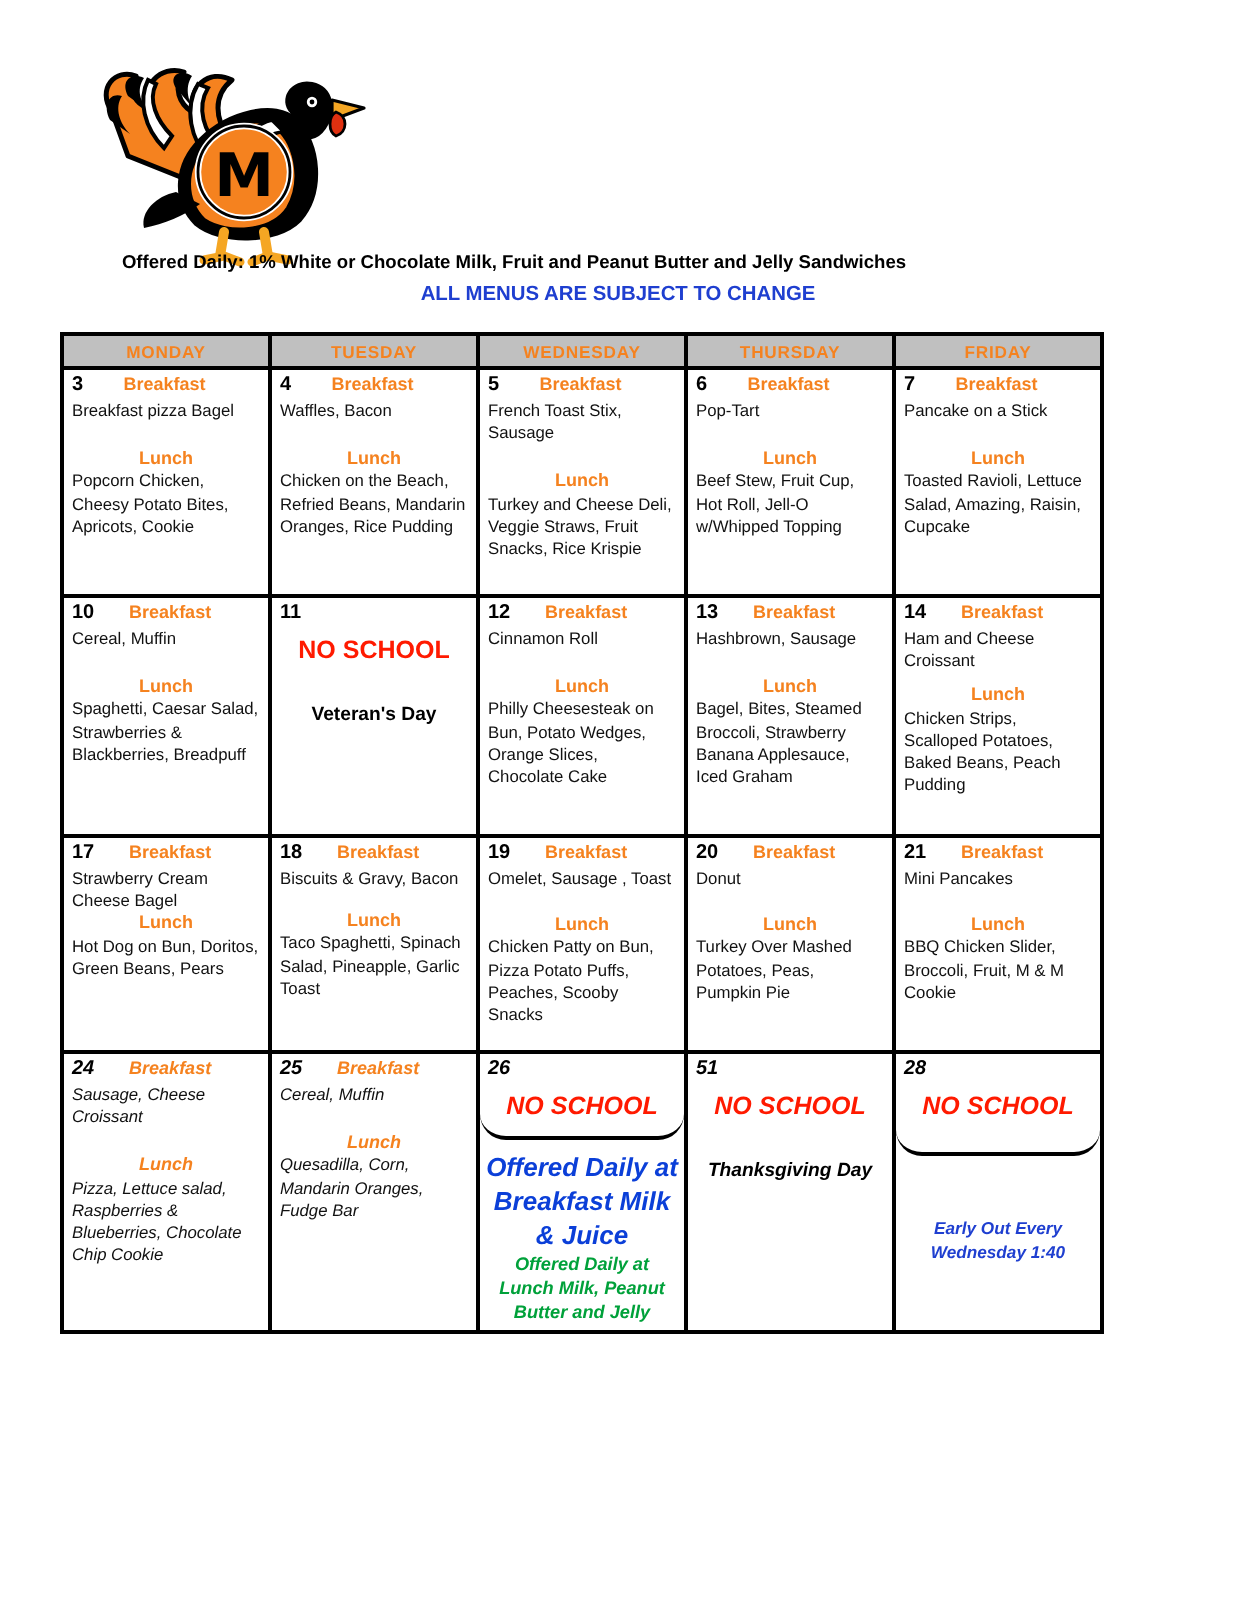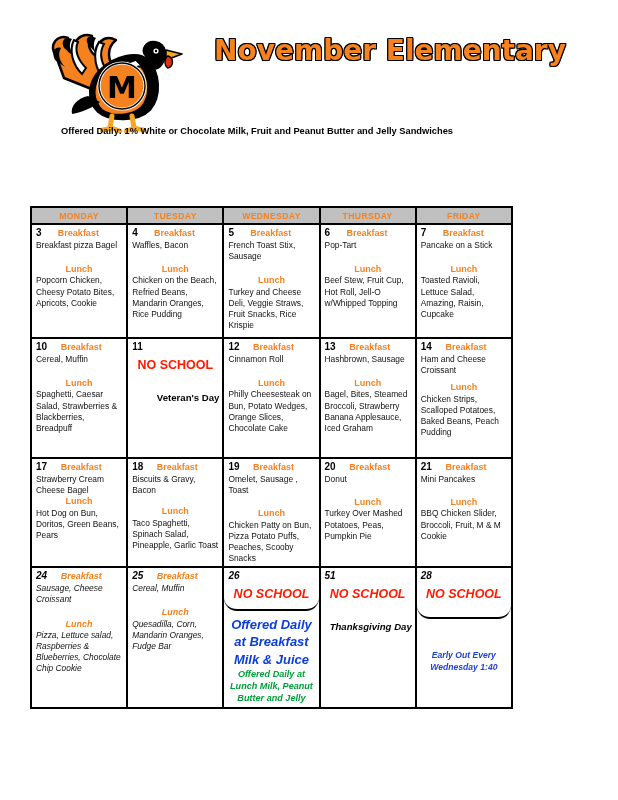--- a/index.html
+++ b/index.html
@@ -62,25 +62,24 @@
     text-align: center;
     font-size: 10.2px;
     font-weight: bold;
     color: #1F3FD0;
   }
 
   
   .cal {
     position: absolute;
     left: 30px; top: 166px;
-    width: 483px;
+    width: 522px;
     border-collapse: collapse;
     table-layout: fixed;
     border: 2px solid #000;
-    margin-top: 40px;
   }
   .cal col { width: 20%; }
 
   .cal th {
     background: #C0C0C0;
     color: #F5821F;
     font-size: 8.6px;
     font-weight: bold;
     letter-spacing: 0.4px;
     text-align: center;
@@ -144,21 +143,21 @@
 
   
   .noschool {
     text-align: center;
     font-size: 12.5px;
     font-weight: bold;
     color: #FF1A00;
     padding-top: 5px;
   }
   .noteblk {
-    text-align: right;
+    text-align: center;
     font-size: 9.6px;
     font-weight: bold;
     padding-top: 20px;
     color: #000;
   }
 
   .subcell-top {
     padding: 2px 3px 8px 3px;
     border-bottom: 2px solid #000;
     border-radius: 13px;
@@ -236,24 +235,24 @@
         <path d="M70 90 L68 102" stroke="#F5A623" stroke-width="5" stroke-linecap="round"></path>
         <path d="M90 90 L92 102" stroke="#F5A623" stroke-width="5" stroke-linecap="round"></path>
         <path d="M60 104 L70 102 L78 105" stroke="#F5A623" stroke-width="4.5" fill="none" stroke-linecap="round" stroke-linejoin="round"></path>
         <path d="M84 105 L92 102 L102 104" stroke="#F5A623" stroke-width="4.5" fill="none" stroke-linecap="round" stroke-linejoin="round"></path>
 
         <path d="M46 70 C36 72 28 80 30 88 C40 86 50 82 58 76 Z" fill="#000"></path>
       </svg>
     </div>
 
     <div class="title-block">
-      <div class="title-line">November Elementary</div>
     </div>
 
     <div class="offered-daily">Offered Daily:  1% White or Chocolate Milk, Fruit and Peanut Butter and Jelly Sandwiches</div>
+    <div class="subject-change">ALL MENUS ARE SUBJECT TO CHANGE</div>
   </div>
 
   <table class="cal">
     <colgroup>
         <col>
         <col>
         <col>
         <col>
         <col>
       </colgroup>

